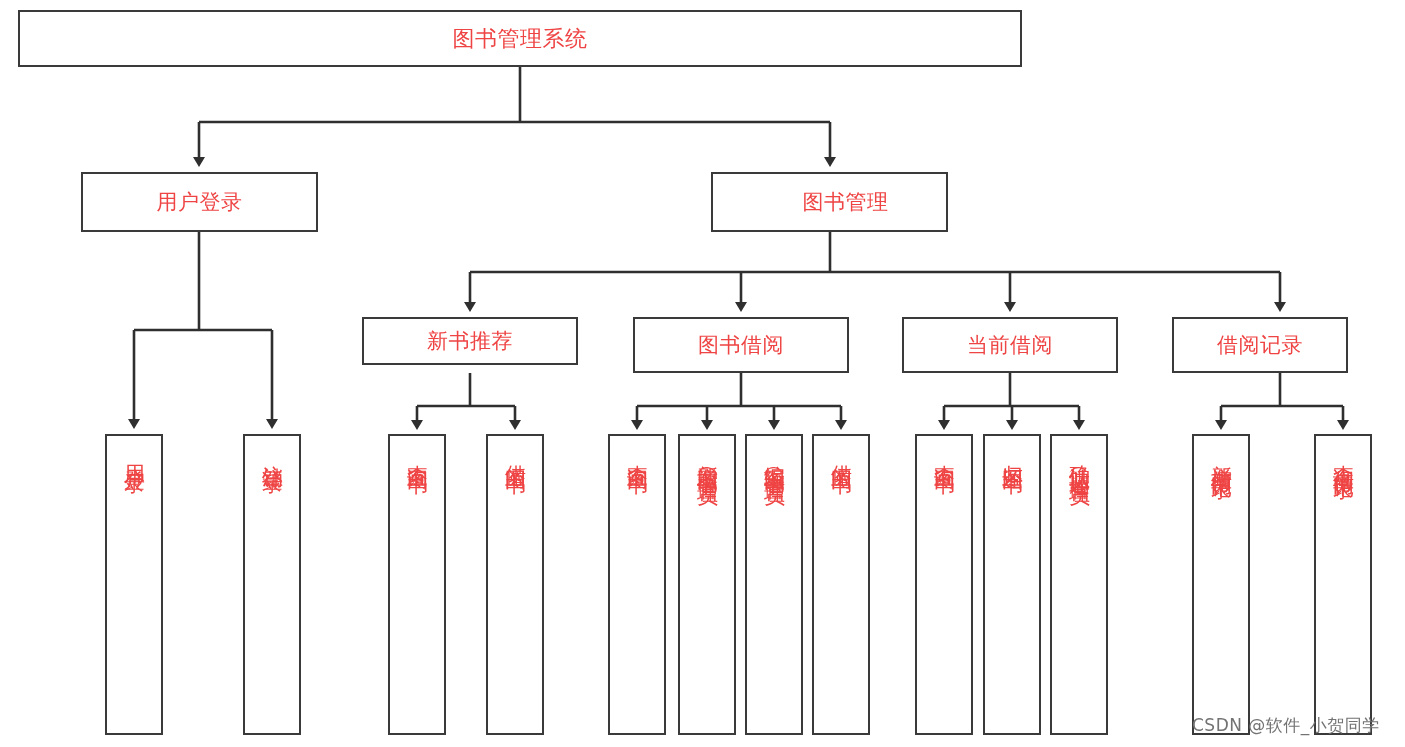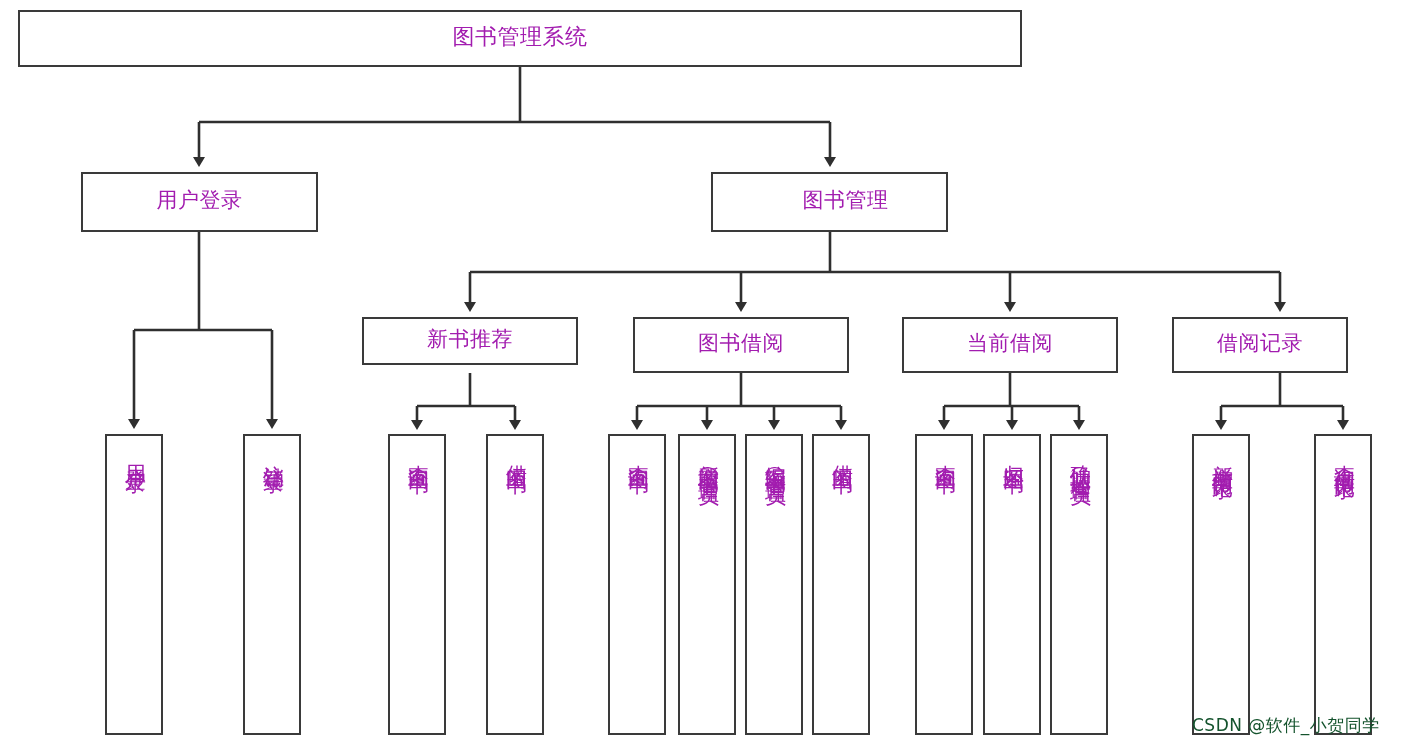--- a/index.html
+++ b/index.html
@@ -25,22 +25,21 @@
     height: 747px;
   }
   .node {
     position: absolute;
     box-sizing: border-box;
     background: #ffffff;
     border: 2.5px solid #3a3a3a;
     display: flex;
     align-items: center;
     justify-content: center;
-    color: #a21caf;
-    font-family: Liberation Mono, monospace;
+    color: #ef4444;
   }
   .node-label {
     display: block;
     text-align: center;
     line-height: 1.18;
     letter-spacing: 0.5px;
     white-space: nowrap;
   }
   .node.horizontal .node-label {
     font-size: 21px;
@@ -57,21 +56,21 @@
     line-height: 1;
   }
   .node.root .node-label {
     font-size: 22px;
   }
   .watermark {
     position: absolute;
     left: 1192px;
     top: 714px;
     font-size: 17px;
-    color: #14532d;
+    color: #737373;
     white-space: nowrap;
     letter-spacing: 0.5px;
     pointer-events: none;
   }
 </style>
 </head>
 <body>
 
 <div id="canvas">
 

